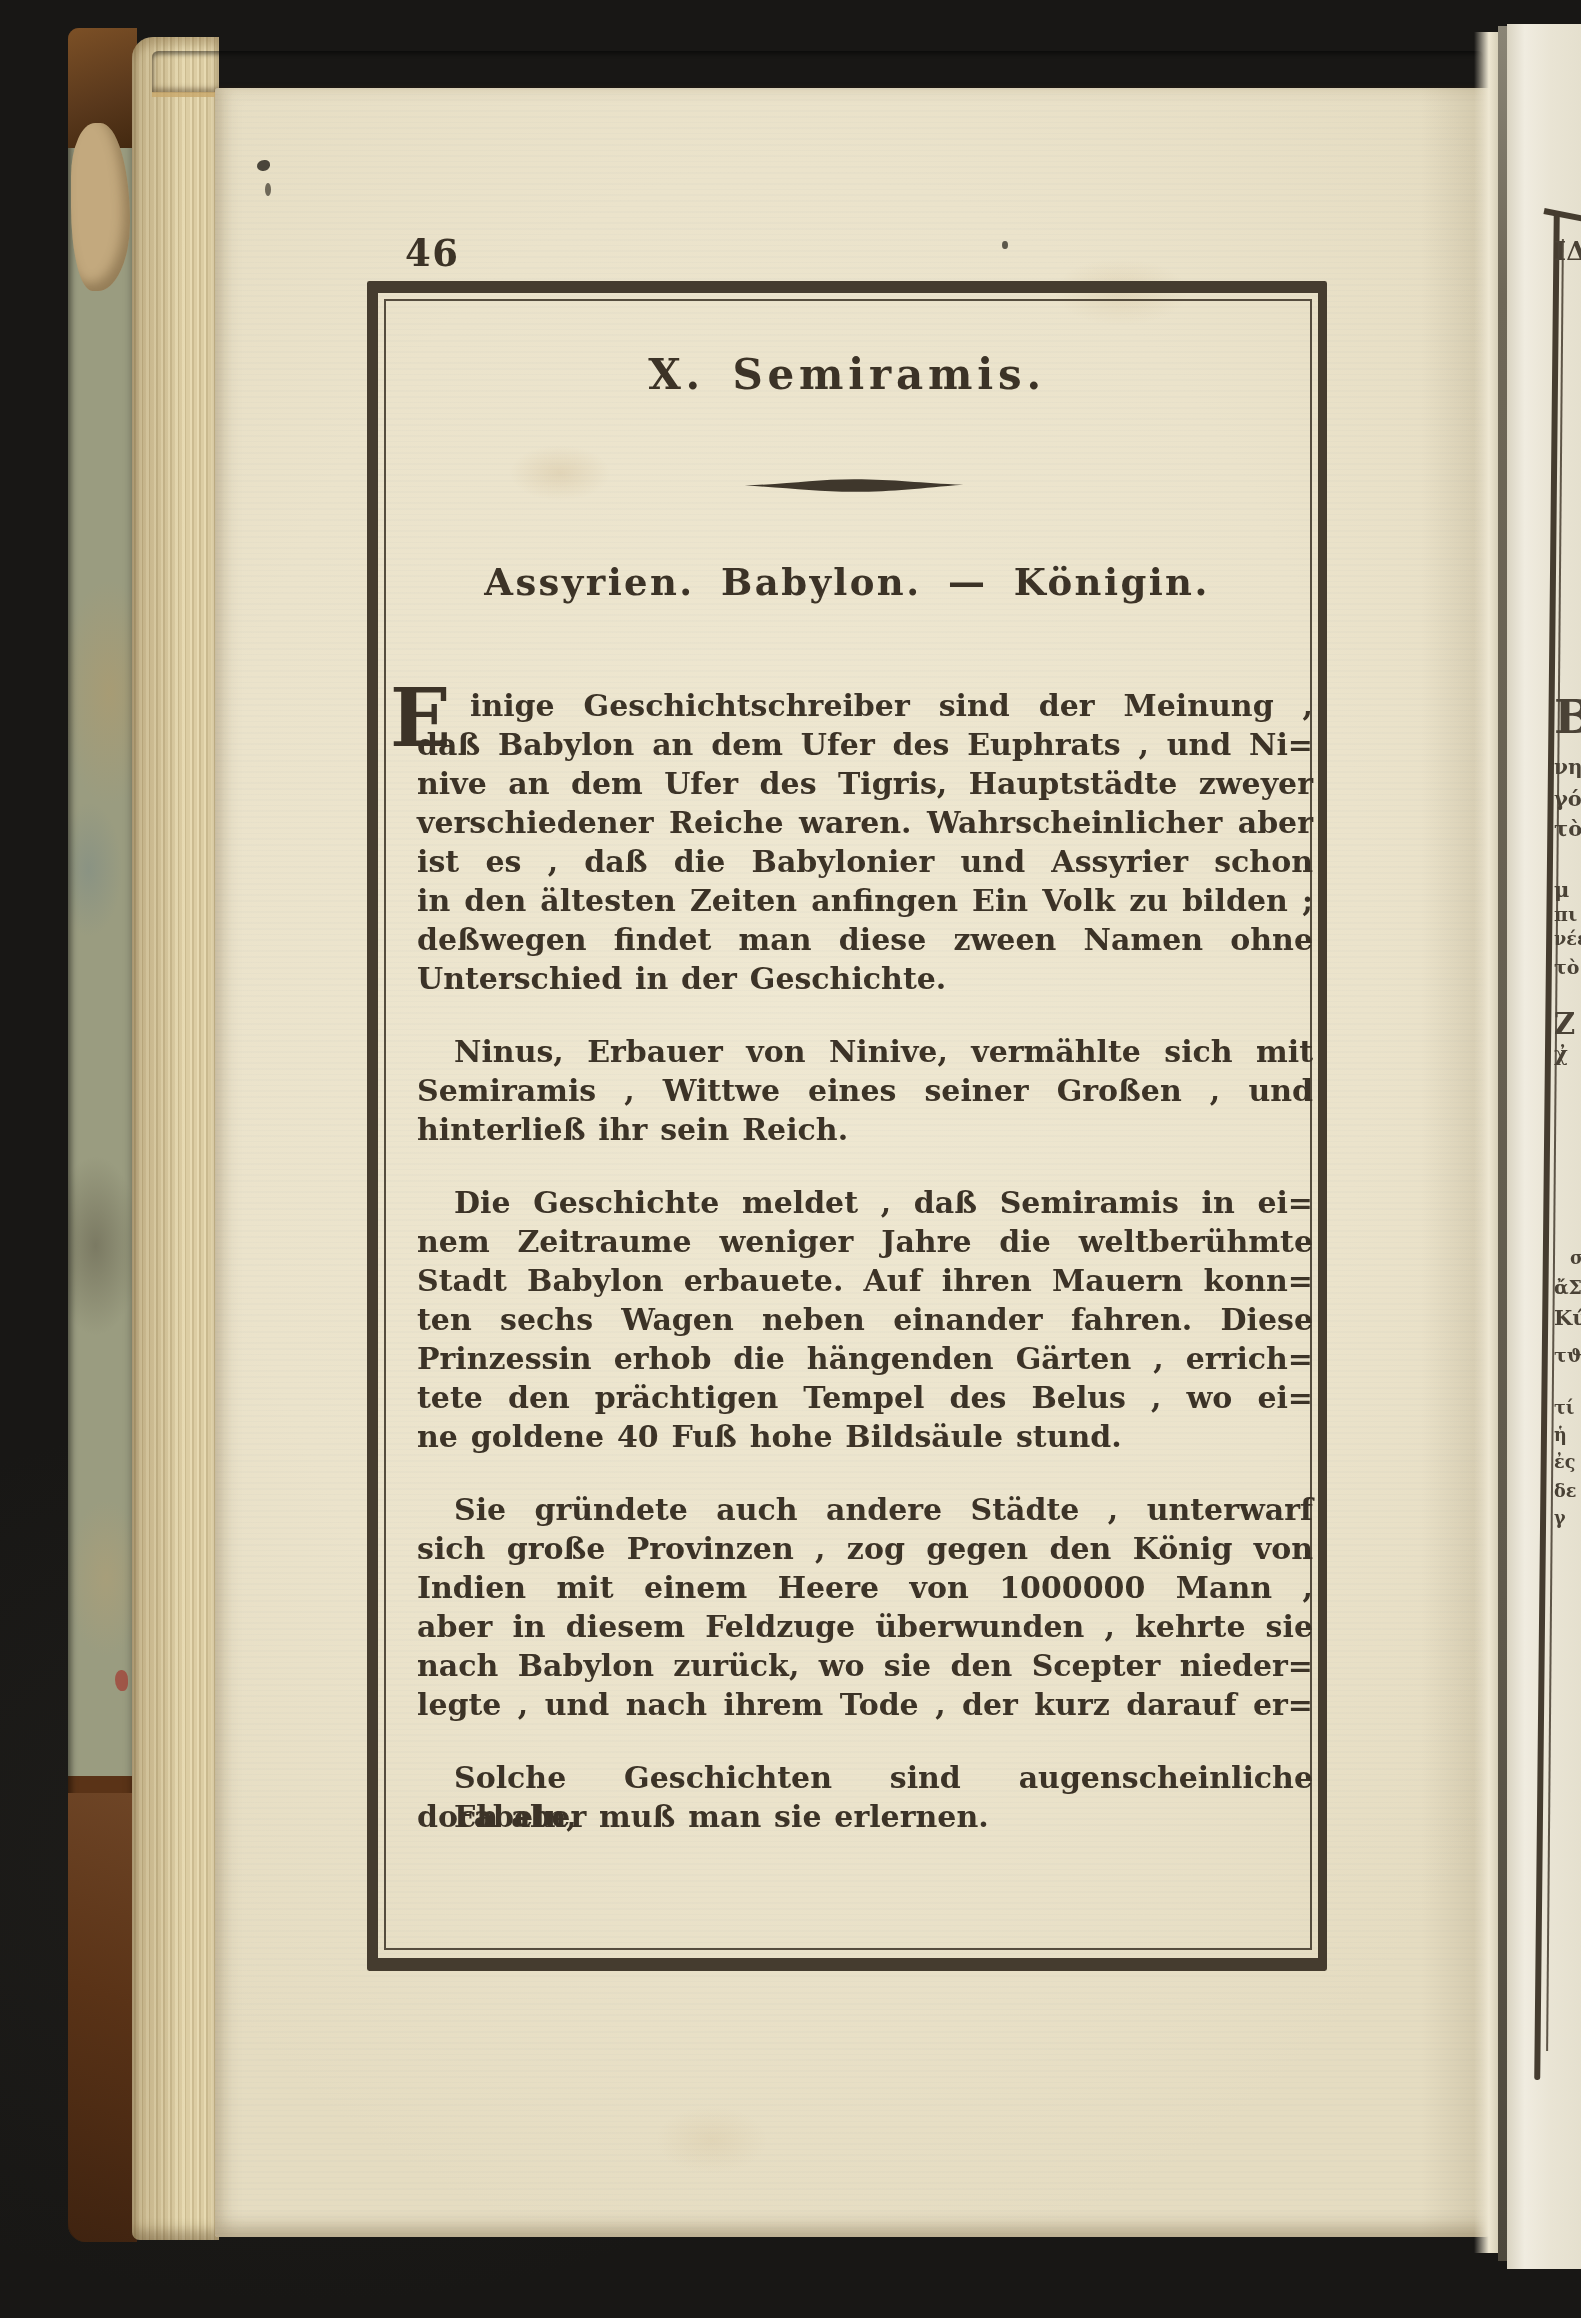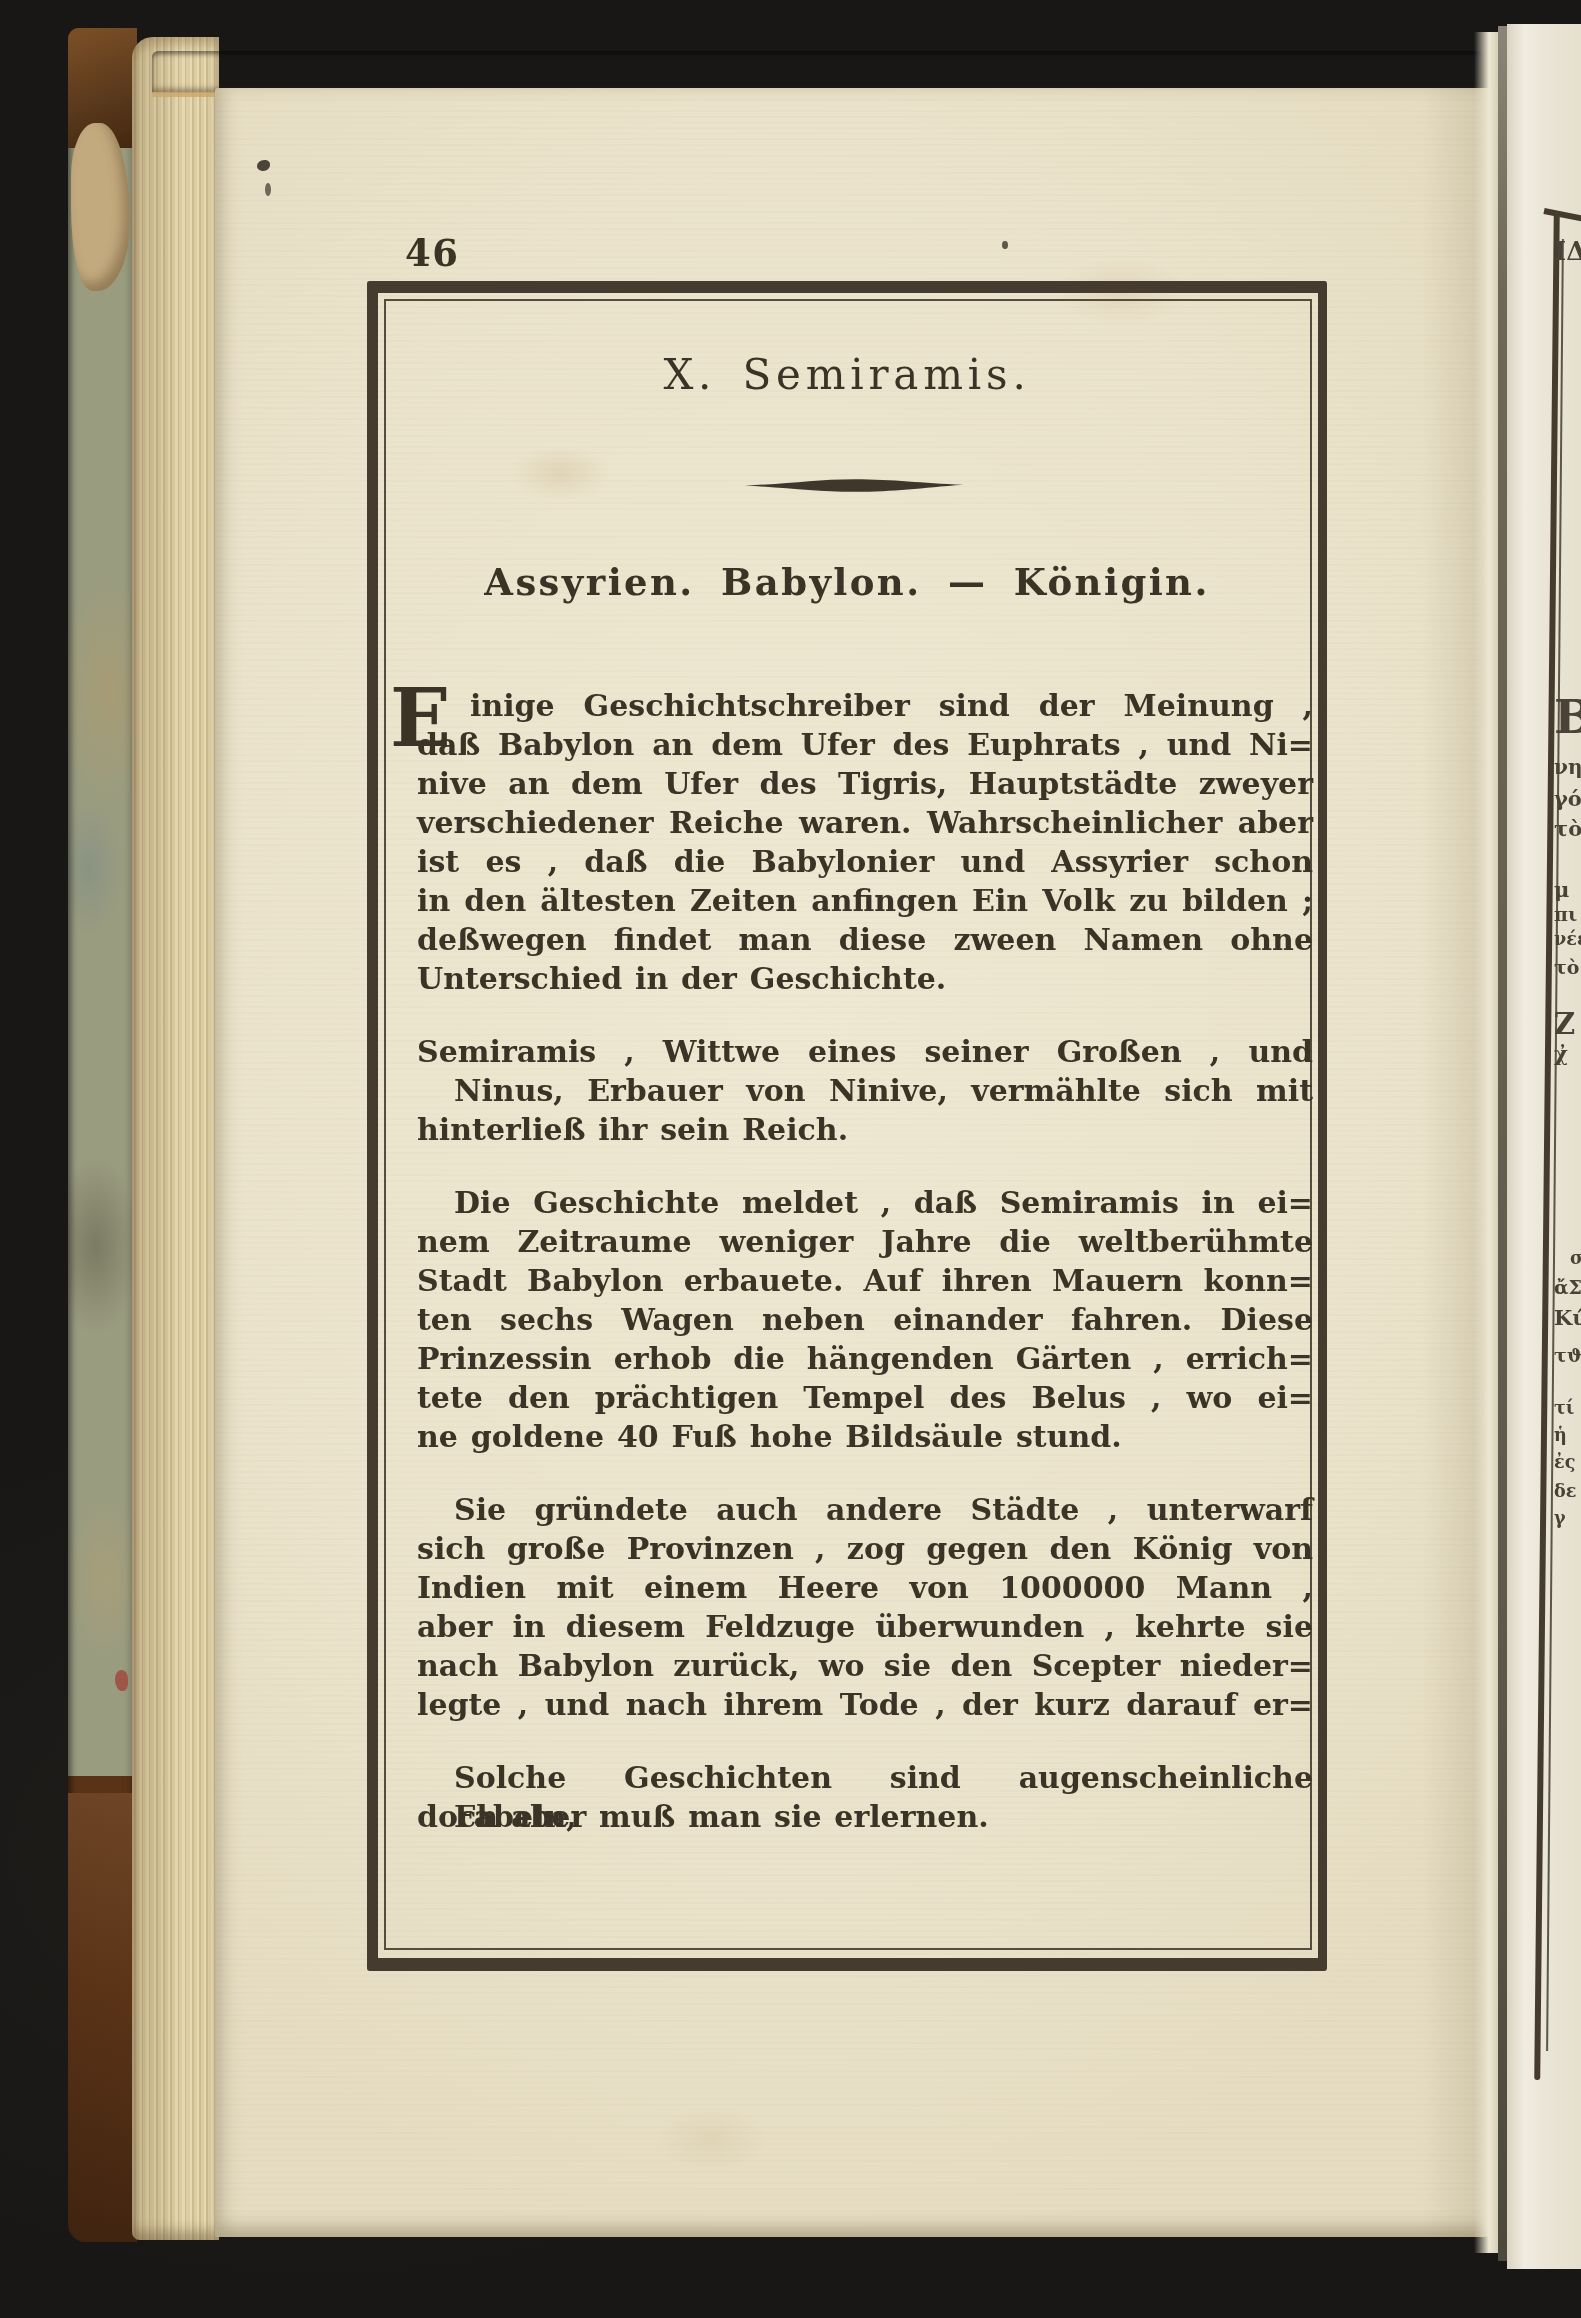--- a/index.html
+++ b/index.html
@@ -91,21 +91,21 @@
     background:#3a342a; border-radius:50%; opacity:.7;}
   .speck{position:absolute; left:1002px; top:241px; width:5.6px; height:8px;
     background:#3a342a; border-radius:50%; opacity:.8;}
   .frame-outer{position:absolute; left:367px; top:281px; width:960px; height:1690px;
     border-style:solid; border-color:var(--rule);
     border-width:12px 9.6px 13px 11.2px; border-radius:2.4px;
     box-shadow:0 0 0 0 transparent;}
   .frame-inner{position:absolute; left:6.4px; top:6.4px; right:6.4px; bottom:8px;
     border:2.4px solid var(--rule); opacity:.9;}
   .page-title{position:absolute; left:367px; top:350px; width:960px; text-align:center;
-    font-size:42px; font-weight:normal; letter-spacing:4.8px; word-spacing:8px;}
+    font-size:42px; font-weight:bold; letter-spacing:4.8px; word-spacing:8px;}
   .divider{position:absolute; left:742px; top:476px;}
   .subtitle{position:absolute; left:367px; top:560px; width:960px; text-align:center;
     font-size:37px; font-weight:bold; letter-spacing:2.4px; word-spacing:11.2px;}
   #text-block{position:absolute; left:417px; top:686px; width:896px;
     font-size:30px; font-weight:bold; line-height:39px; word-spacing:2.4px;}
   .para{margin-bottom:34px;}
   .pline{text-align:justify; text-align-last:justify; text-justify:inter-word; height:39px;
     white-space:normal;}
   .pline.lastline{text-align-last:left;}
   .pline.firstline{padding-left:37px;}
@@ -155,22 +155,22 @@
       <div class="pline has-initial"><span class="initial">E</span>inige Geschichtschreiber sind der Meinung ,</div>
       <div class="pline">daß Babylon an dem Ufer des Euphrats , und Ni=</div>
       <div class="pline">nive an dem Ufer des Tigris, Hauptstädte zweyer</div>
       <div class="pline">verschiedener Reiche waren. Wahrscheinlicher aber</div>
       <div class="pline">ist es , daß die Babylonier und Assyrier schon</div>
       <div class="pline">in den ältesten Zeiten anfingen Ein Volk zu bilden ;</div>
       <div class="pline">deßwegen findet man diese zween Namen ohne</div>
       <div class="pline lastline">Unterschied in der Geschichte.</div>
     </div>
     <div class="para">
+      <div class="pline firstline">Ninus, Erbauer von Ninive, vermählte sich mit</div>
       <div class="pline">Semiramis , Wittwe eines seiner Großen , und</div>
-      <div class="pline firstline">Ninus, Erbauer von Ninive, vermählte sich mit</div>
       <div class="pline lastline">hinterließ ihr sein Reich.</div>
     </div>
     <div class="para">
       <div class="pline firstline">Die Geschichte meldet , daß Semiramis in ei=</div>
       <div class="pline">nem Zeitraume weniger Jahre die weltberühmte</div>
       <div class="pline">Stadt Babylon erbauete. Auf ihren Mauern konn=</div>
       <div class="pline">ten sechs Wagen neben einander fahren. Diese</div>
       <div class="pline">Prinzessin erhob die hängenden Gärten , errich=</div>
       <div class="pline">tete den prächtigen Tempel des Belus , wo ei=</div>
       <div class="pline lastline">ne goldene 40 Fuß hohe Bildsäule stund.</div>

